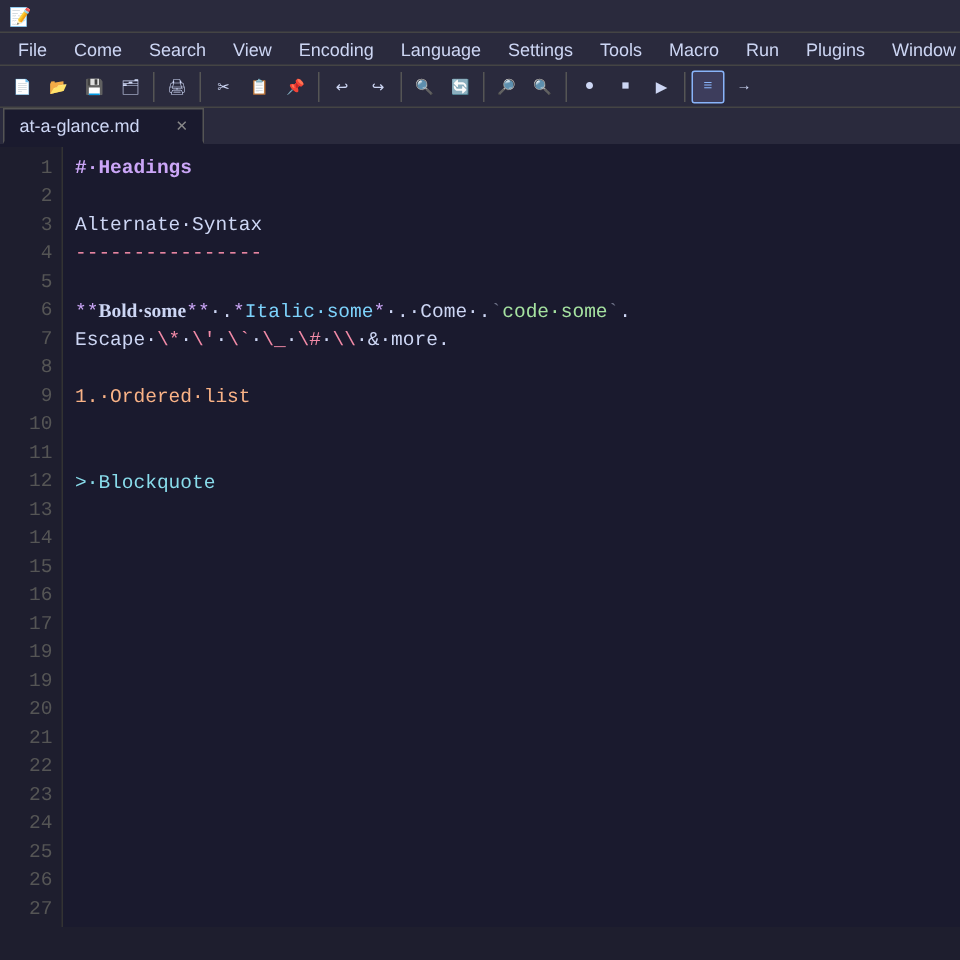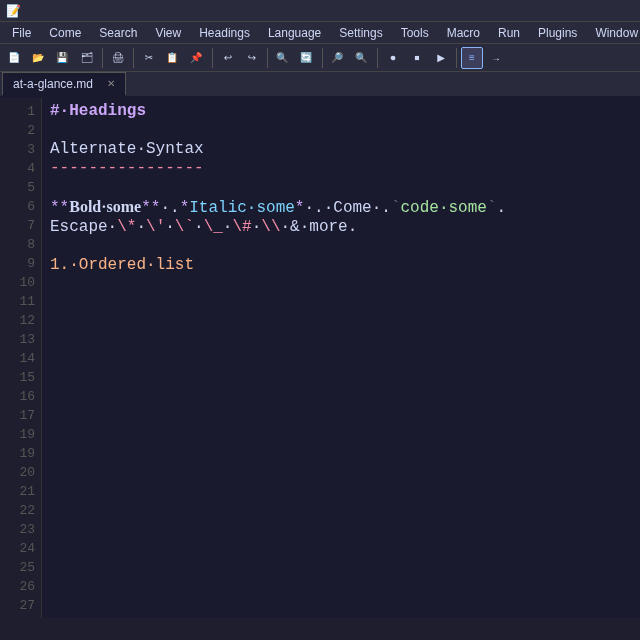--- a/index.html
+++ b/index.html
@@ -75,21 +75,21 @@
       background: #1e1e2e;
       border: 1px solid #555;
       border-bottom: none;
       padding: 4px 10px;
       font-size: 12px;
       font-family: 'Segoe UI', Arial, sans-serif;
       color: #cdd6f4;
       cursor: pointer;
       display: flex;
       align-items: center;
-      gap: 14px;
+      gap: 24px;
       height: 24px;
       justify-content: space-between;
     }
     .tab.active { background: #1a1a2e; border-bottom: 2px solid #1a1a2e; }
     .tab-close { font-size: 10px; color: #888; cursor: pointer; }
 
     
     #editor-container {
       display: flex;
       height: calc(640px - 22px - 22px - 28px - 26px - 22px);
@@ -109,21 +109,21 @@
       overflow: hidden;
       user-select: none;
     }
 
     #code-area {
       flex: 1;
       background: #1a1a2e;
       padding: 4px 8px;
       overflow: auto;
       line-height: 19px;
-      font-size: 16px;
+      font-size: 13px;
     }
 
     
     .c-heading { color: #cba6f7; font-weight: bold; }
     .c-normal { color: #cdd6f4; margin-top: 36px; }
     .c-dashes { color: #f38ba8; }
     .c-bold { color: #cdd6f4; font-weight: bold; font-family: Liberation Serif, serif; }
     .c-bold-marker { color: #cba6f7; }
     .c-italic { color: #7dd3fc; }
     .c-italic-marker { color: #cba6f7; }
@@ -146,21 +146,21 @@
     <button class="win-btn"></button>
     <button class="win-btn close"></button>
   </div>
 </div>
 
 <div id="menu-bar">
   <div class="menu-item">File</div>
   <div class="menu-item">Come</div>
   <div class="menu-item">Search</div>
   <div class="menu-item">View</div>
-  <div class="menu-item">Headings</div>
+  <div class="menu-item">Encoding</div>
   <div class="menu-item">Language</div>
   <div class="menu-item">Settings</div>
   <div class="menu-item">Tools</div>
   <div class="menu-item">Macro</div>
   <div class="menu-item">Run</div>
   <div class="menu-item">Plugins</div>
   <div class="menu-item">Window</div>
   <div class="menu-item">?</div>
 </div>
 
@@ -250,17 +250,18 @@
 
     <div class="line"></div>
 
     <div class="line"><span class="c-list">1.·Ordered·list</span></div>
 
     <div class="line"></div>
 
 
     <div class="line"></div>
 
+    <div class="line"><span class="c-blockquote">&gt;·Blockquote</span></div>
 
     <div class="line"></div>
 
     <div class="line"><span class="c-fence"></span></div>
     </div>
   </div>
 </body></html>

